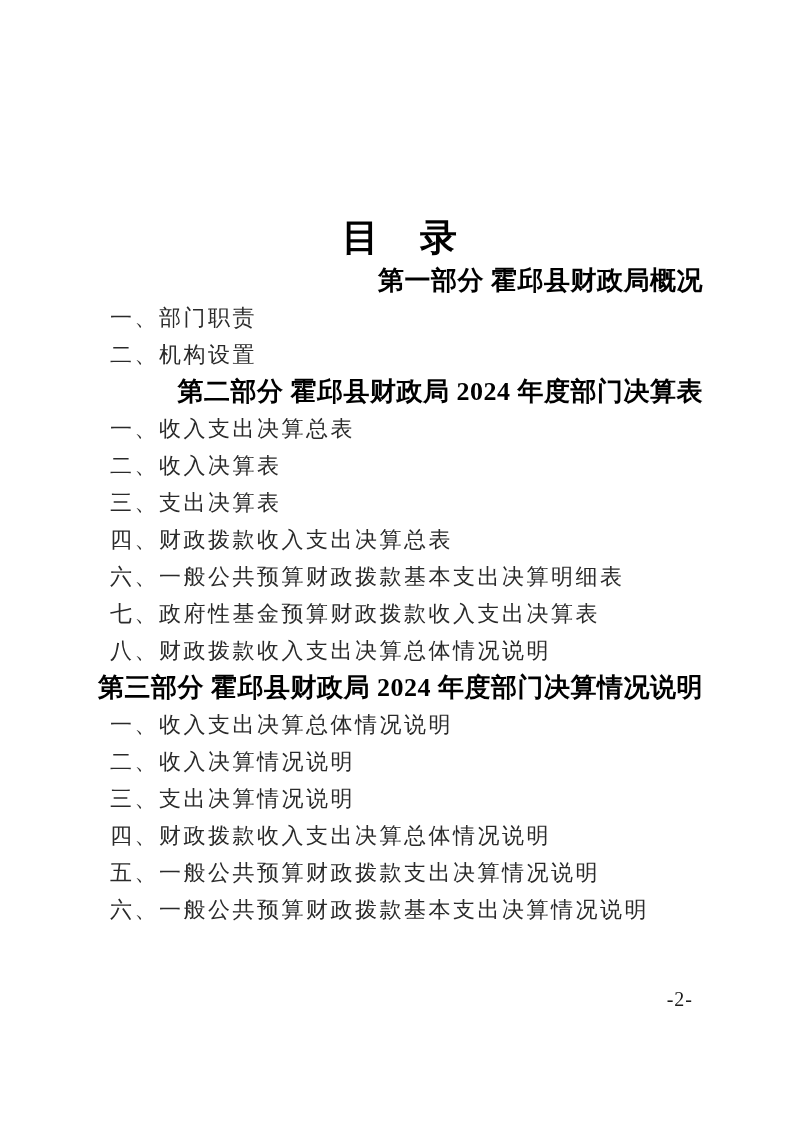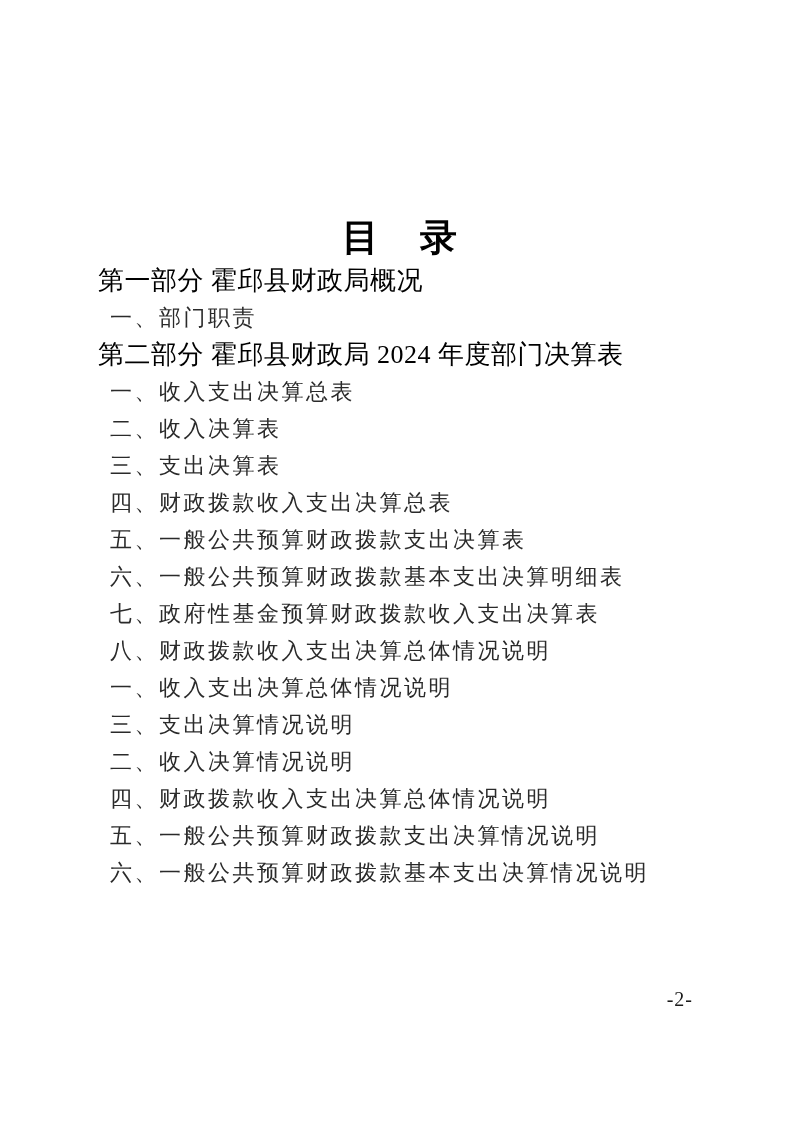--- a/index.html
+++ b/index.html
@@ -32,27 +32,28 @@
     font-weight: bold;
     color: #000000;
     text-align: center;
     line-height: 48px;
     height: 48px;
     margin: 0;
     letter-spacing: 2px;
   }
   .sec-heading {
     font-size: 26px;
-    font-weight: normal;
+    font-weight: bold;
     color: #000000;
     height: 37px;
     line-height: 37px;
     margin: 0;
     letter-spacing: 0.5px;
     white-space: nowrap;
+    text-align: right;
   }
   .toc-item {
     font-size: 22px;
     font-weight: normal;
     color: #2a2a2a;
     height: 37px;
     line-height: 37px;
     margin: 0;
     padding-left: 12px;
     letter-spacing: 2.5px;
@@ -71,38 +72,39 @@
 <body>
 
 <div class="page">
   <div class="content">
 
     <h1 class="doc-title">目　录</h1>
 
     <section>
       <h2 class="sec-heading">第一部分 霍邱县财政局概况</h2>
       <p class="toc-item">一、部门职责</p>
+      <p class="toc-item">二、机构设置</p>
     </section>
 
     <section>
       <h2 class="sec-heading">第二部分 霍邱县财政局 2024 年度部门决算表</h2>
       <p class="toc-item">一、收入支出决算总表</p>
       <p class="toc-item">二、收入决算表</p>
       <p class="toc-item">三、支出决算表</p>
       <p class="toc-item">四、财政拨款收入支出决算总表</p>
-      <p class="toc-item">五、一般公共预算财政拨款支出决算表</p>
       <p class="toc-item">六、一般公共预算财政拨款基本支出决算明细表</p>
       <p class="toc-item">七、政府性基金预算财政拨款收入支出决算表</p>
       <p class="toc-item">八、财政拨款收入支出决算总体情况说明</p>
     </section>
 
     <section>
+      <h2 class="sec-heading">第三部分 霍邱县财政局 2024 年度部门决算情况说明</h2>
       <p class="toc-item">一、收入支出决算总体情况说明</p>
+      <p class="toc-item">二、收入决算情况说明</p>
       <p class="toc-item">三、支出决算情况说明</p>
-      <p class="toc-item">二、收入决算情况说明</p>
       <p class="toc-item">四、财政拨款收入支出决算总体情况说明</p>
       <p class="toc-item">五、一般公共预算财政拨款支出决算情况说明</p>
       <p class="toc-item">六、一般公共预算财政拨款基本支出决算情况说明</p>
     </section>
 
   </div>
 
   <div class="page-number">-2-</div>
 </div>
 

